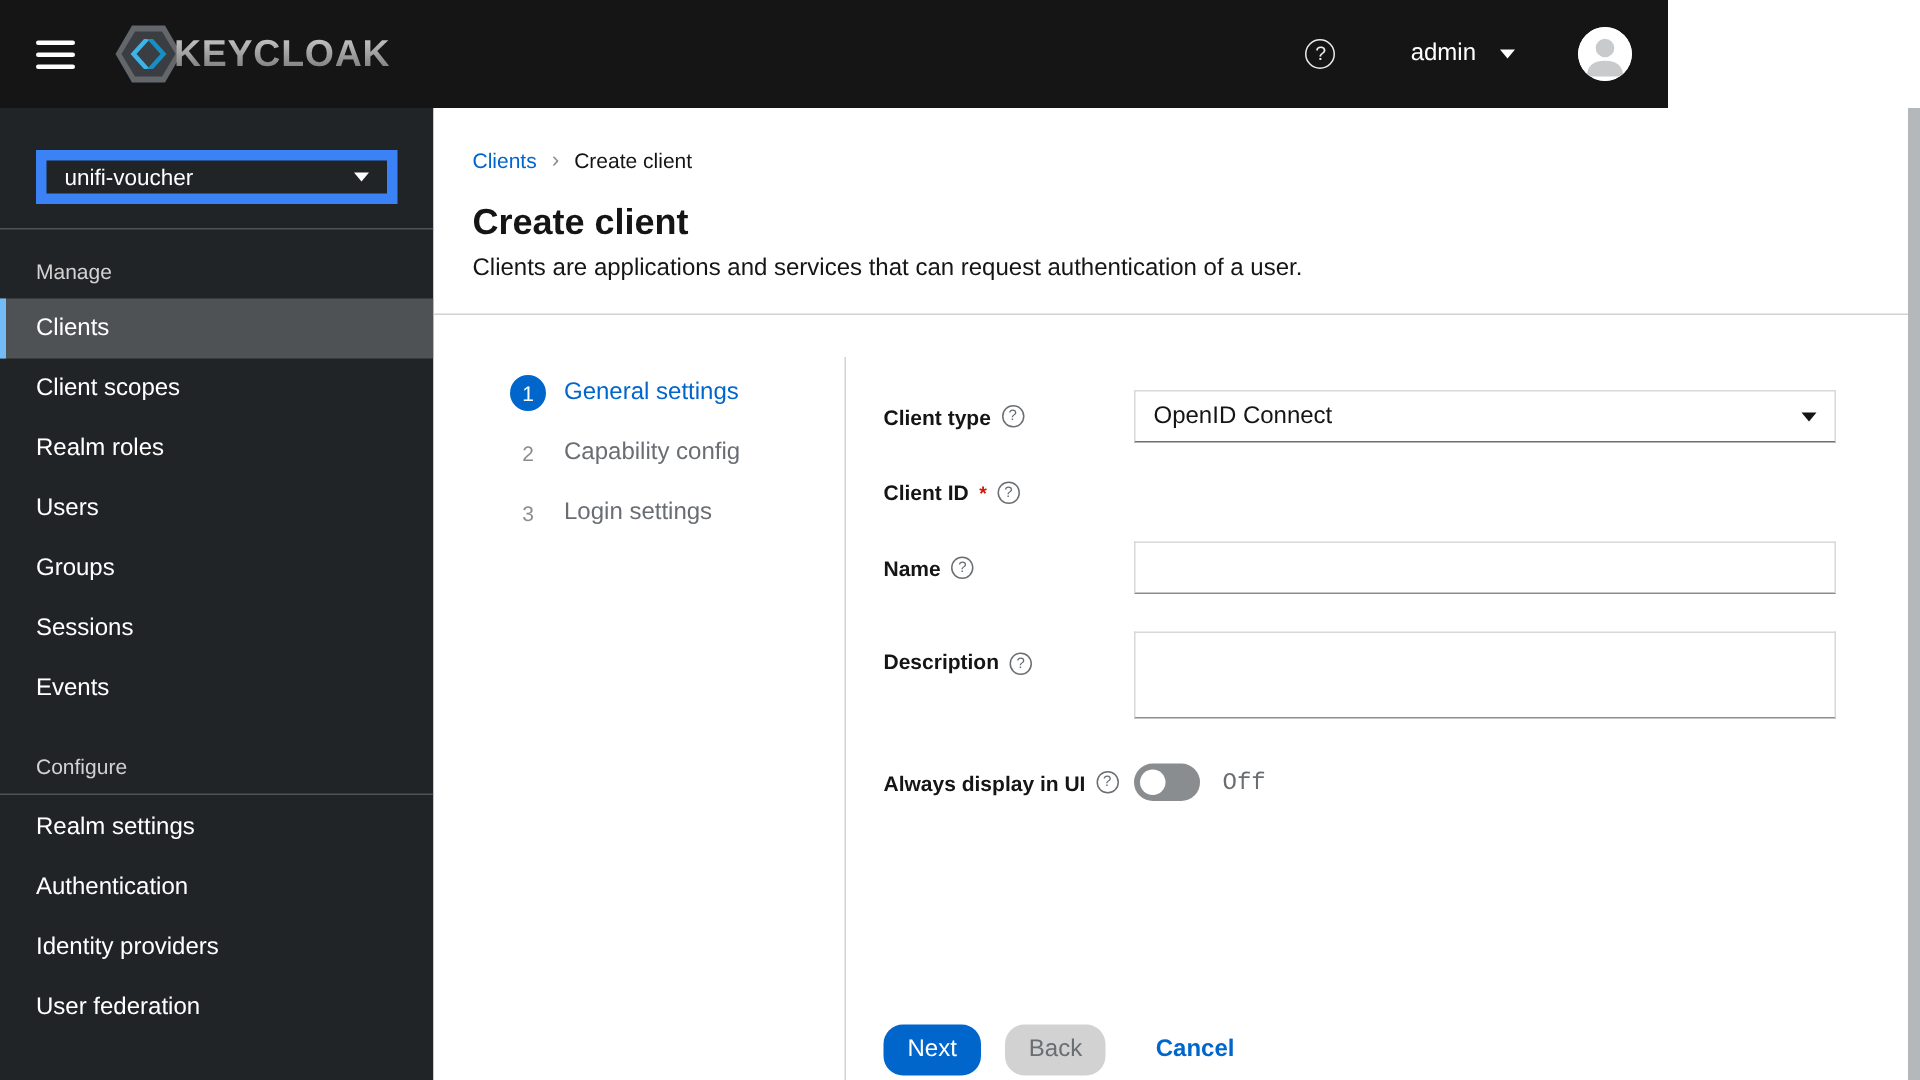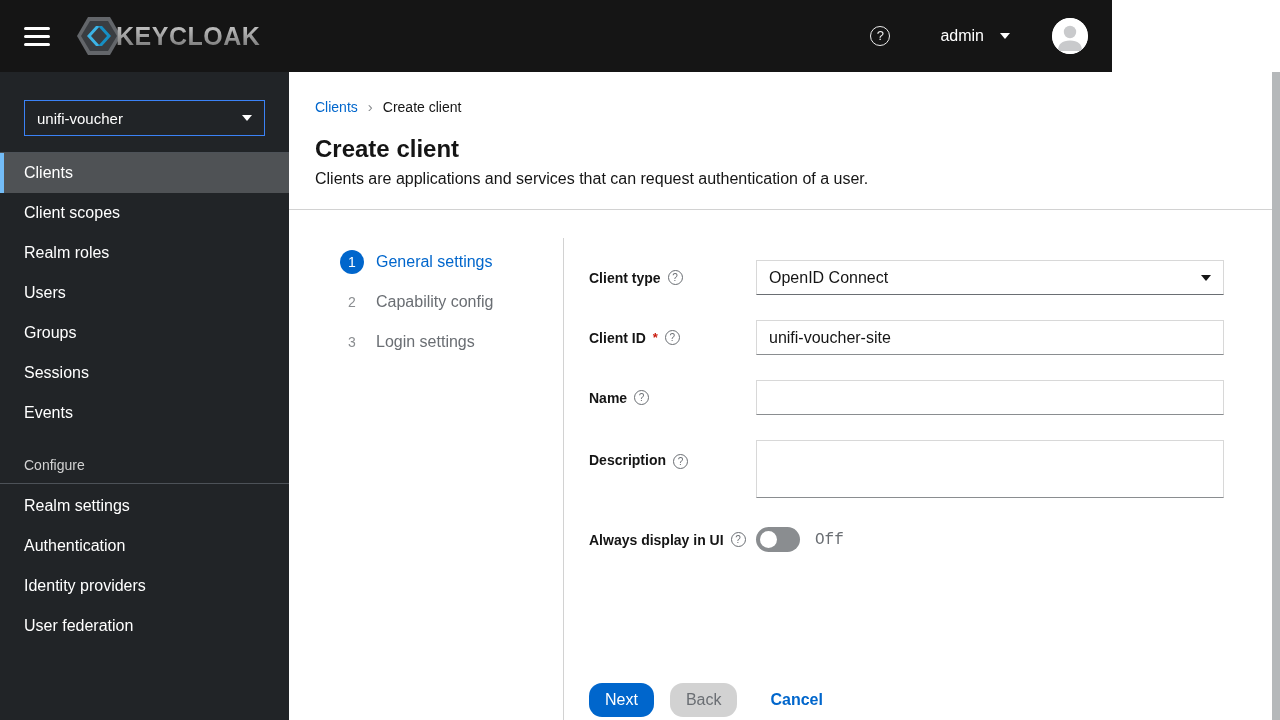--- a/index.html
+++ b/index.html
@@ -24,21 +24,21 @@
   .user-name { color:#fff; font-size:16px; }
   .caret { width:0; height:0; border-left:5px solid transparent;
     border-right:5px solid transparent; border-top:6px solid #fff; }
   .user-menu .caret { margin-left:16px; }
   .avatar { width:36px; height:36px; border-radius:50%; background:#fff;
     margin-left:42px; margin-right:24px; overflow:hidden; cursor:pointer; }
 
   
   .sidebar { position:absolute; top:72px; left:0; width:289px; height:648px;
     background:#212427; color:#fff; }
-  .realm-selector { margin:28px 24px 0 24px; height:36px; border:1px solid #3b82f6;
+  .realm-selector { margin:28px 24px 0 24px; height:36px; border:7px solid #3b82f6;
     display:flex; align-items:center; padding:0 12px; cursor:pointer;justify-content:flex-end; }
   .realm-selector .realm-name { font-size:15px; color:#fff; flex:1; }
   .sidebar-divider { border:none; border-top:1px solid #4d5258; margin-top:16px; }
   .nav-group-label { font-size:14px; color:#d2d2d2; padding:20px 0 10px 24px; }
   .nav-item { height:40px; display:flex; align-items:center; padding-left:24px;
     font-size:16px; color:#fff; cursor:pointer; }
   .nav-item.active { background:#4f5255; border-left:4px solid #73bcf7; padding-left:20px; }
   .group-configure { margin-top:24px; }
   .group-configure .divider-under { border:none; border-top:1px solid #4d5258; margin:0; }
   .group-configure .nav-group-label { padding-top:0; }
@@ -136,20 +136,21 @@
 </header>
 
 <nav class="sidebar">
   <div class="realm-selector">
     <span class="realm-name">unifi-voucher</span>
     <span class="caret"></span>
   </div>
   <hr class="sidebar-divider">
 
   <div>
+    <div class="nav-group-label">Manage</div>
     <div class="nav-item active">Clients</div>
     <div class="nav-item">Client scopes</div>
     <div class="nav-item">Realm roles</div>
     <div class="nav-item">Users</div>
     <div class="nav-item">Groups</div>
     <div class="nav-item">Sessions</div>
     <div class="nav-item">Events</div>
   </div>
 
   <div class="group-configure">
@@ -203,23 +204,20 @@
           </div>
         </div>
       </div>
 
       <div class="form-row">
         <div class="form-label">
           <span>Client ID</span>
           <span class="required">*</span>
           <span class="help-icon">?</span>
         </div>
-        <div class="control">
-          <input class="pf-input" type="text" value="unifi-voucher-site" style="">
-        </div>
       </div>
 
       <div class="form-row">
         <div class="form-label">
           <span>Name</span>
           <span class="help-icon">?</span>
         </div>
         <div class="control">
           <input class="pf-input" type="text" value="" style="">
         </div>

